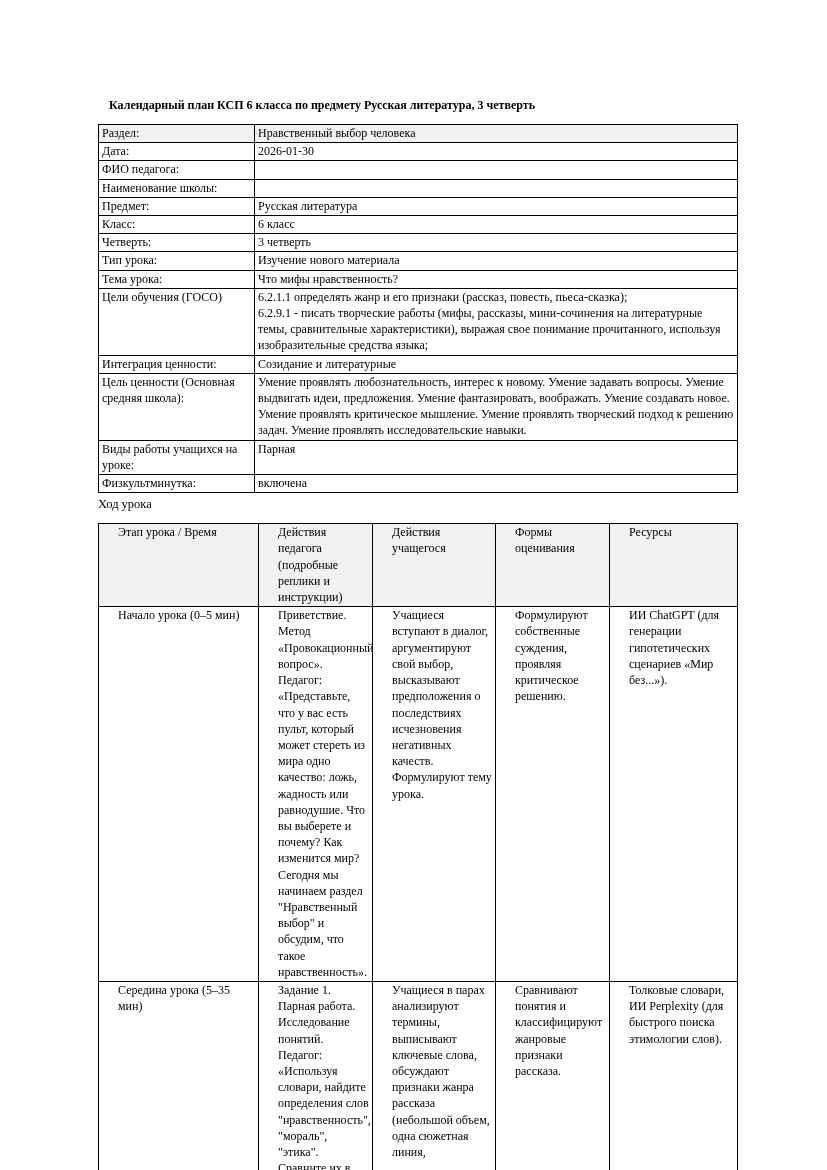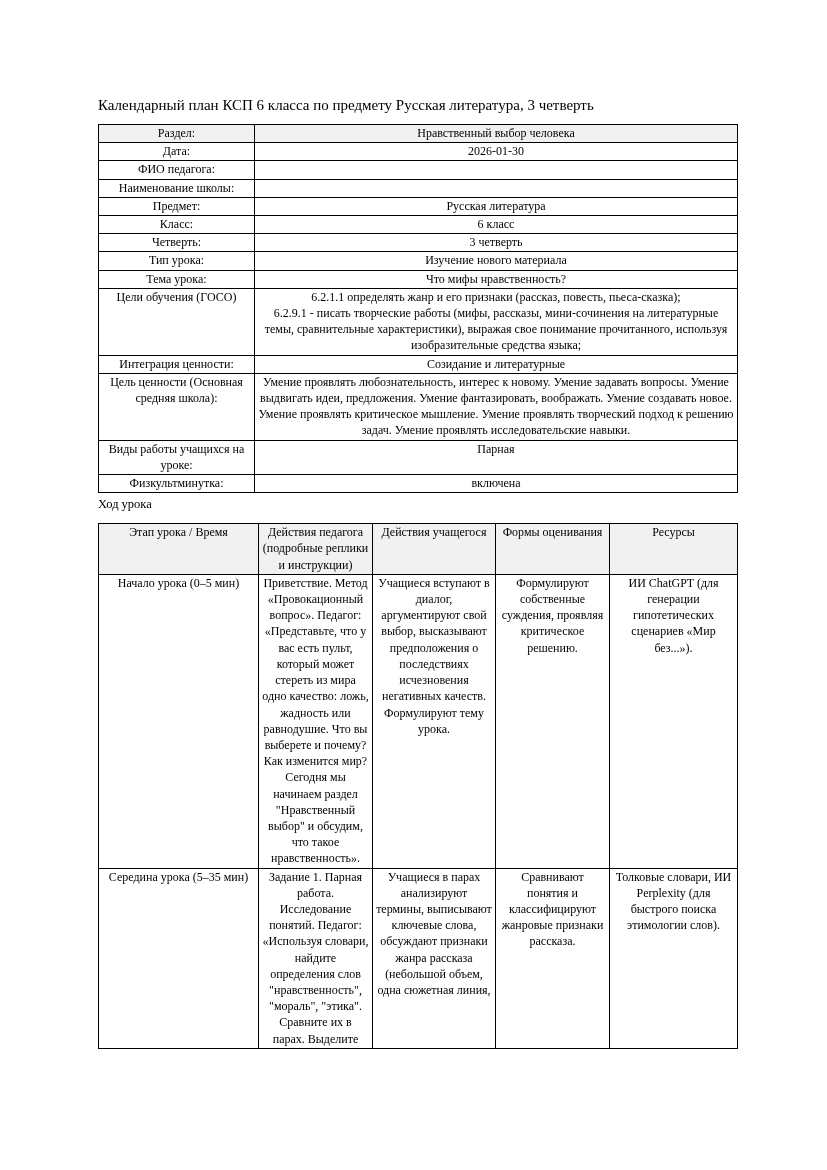--- a/index.html
+++ b/index.html
@@ -8,49 +8,50 @@
     background: #ffffff;
     font-family: "Liberation Serif", "DejaVu Serif", serif;
     color: #000000;
   }
   .page {
     position: absolute;
     left: 98px; top: 97px;
     width: 639px;
   }
   .doc-title {
-    font-size: 15px;
+    font-size: 12px;
     line-height: 16px;
-    font-weight: normal;
+    font-weight: bold;
     margin-bottom: 11px;
+    margin-left: 11px;
   }
   table {
     border-collapse: collapse;
     table-layout: fixed;
     width: 639px;
     font-size: 12px;
     line-height: 16.2px;
   }
   td, th {
     border: 1px solid #000000;
     vertical-align: top;
-    text-align: center;
+    text-align: left;
     font-weight: normal;
     padding: 0 3px 1px 3px;
     overflow: hidden;
   }
   .info-value, .flow-cell { white-space: pre-wrap; }
   .shaded { background: #f1f1f1; }
   .section-heading {
     font-size: 12.5px;
     line-height: 16px;
     margin-top: 3px;
     margin-bottom: 11px;
   }
-  .flow-table td { padding: 0 3px 1px 3px; }
+  .flow-table td { padding: 0 3px 1px 19px; }
   .info-table col.c1 { width: 156px; }
   .info-table col.c2 { width: 483px; }
   .flow-table col.f1 { width: 160px; }
   .flow-table col.f2 { width: 114px; }
   .flow-table col.f3 { width: 123px; }
   .flow-table col.f4 { width: 114px; }
   .flow-table col.f5 { width: 128px; }
 </style>
 </head>
 <body>

